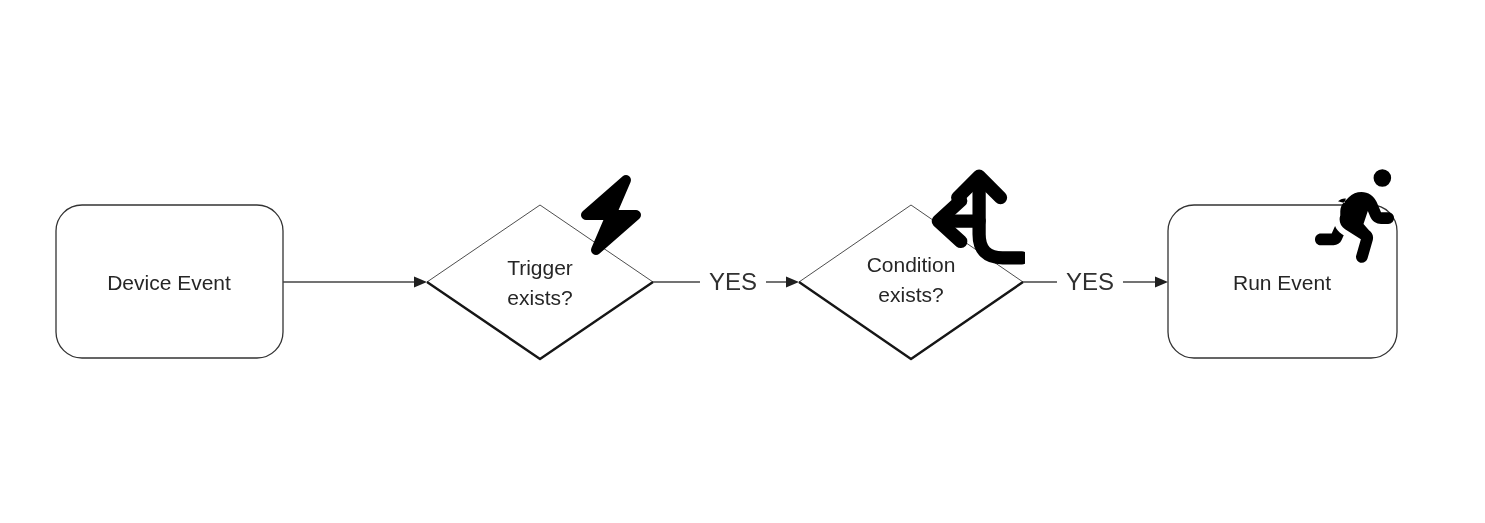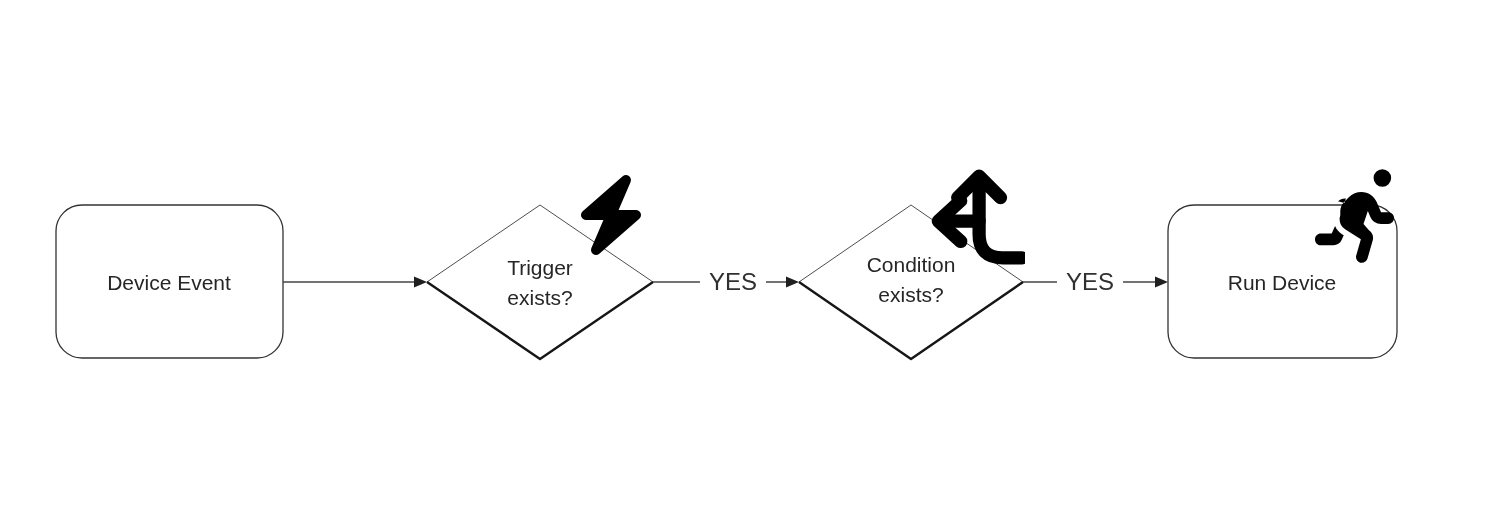--- a/index.html
+++ b/index.html
@@ -115,15 +115,15 @@
 
   <div class="edge-label" style="left:733px; top:282px;">YES</div>
 
   <div class="node-label" style="left:911px; top:280px;">
     <span>Condition</span>
     <span>exists?</span>
   </div>
 
   <div class="edge-label" style="left:1090px; top:282px;">YES</div>
 
-  <div class="node-label" style="left:1282px; top:283px;">Run Device</div>
+  <div class="node-label" style="left:1282px; top:283px;">Run Event</div>
 
 </div>
 
 </body></html>

